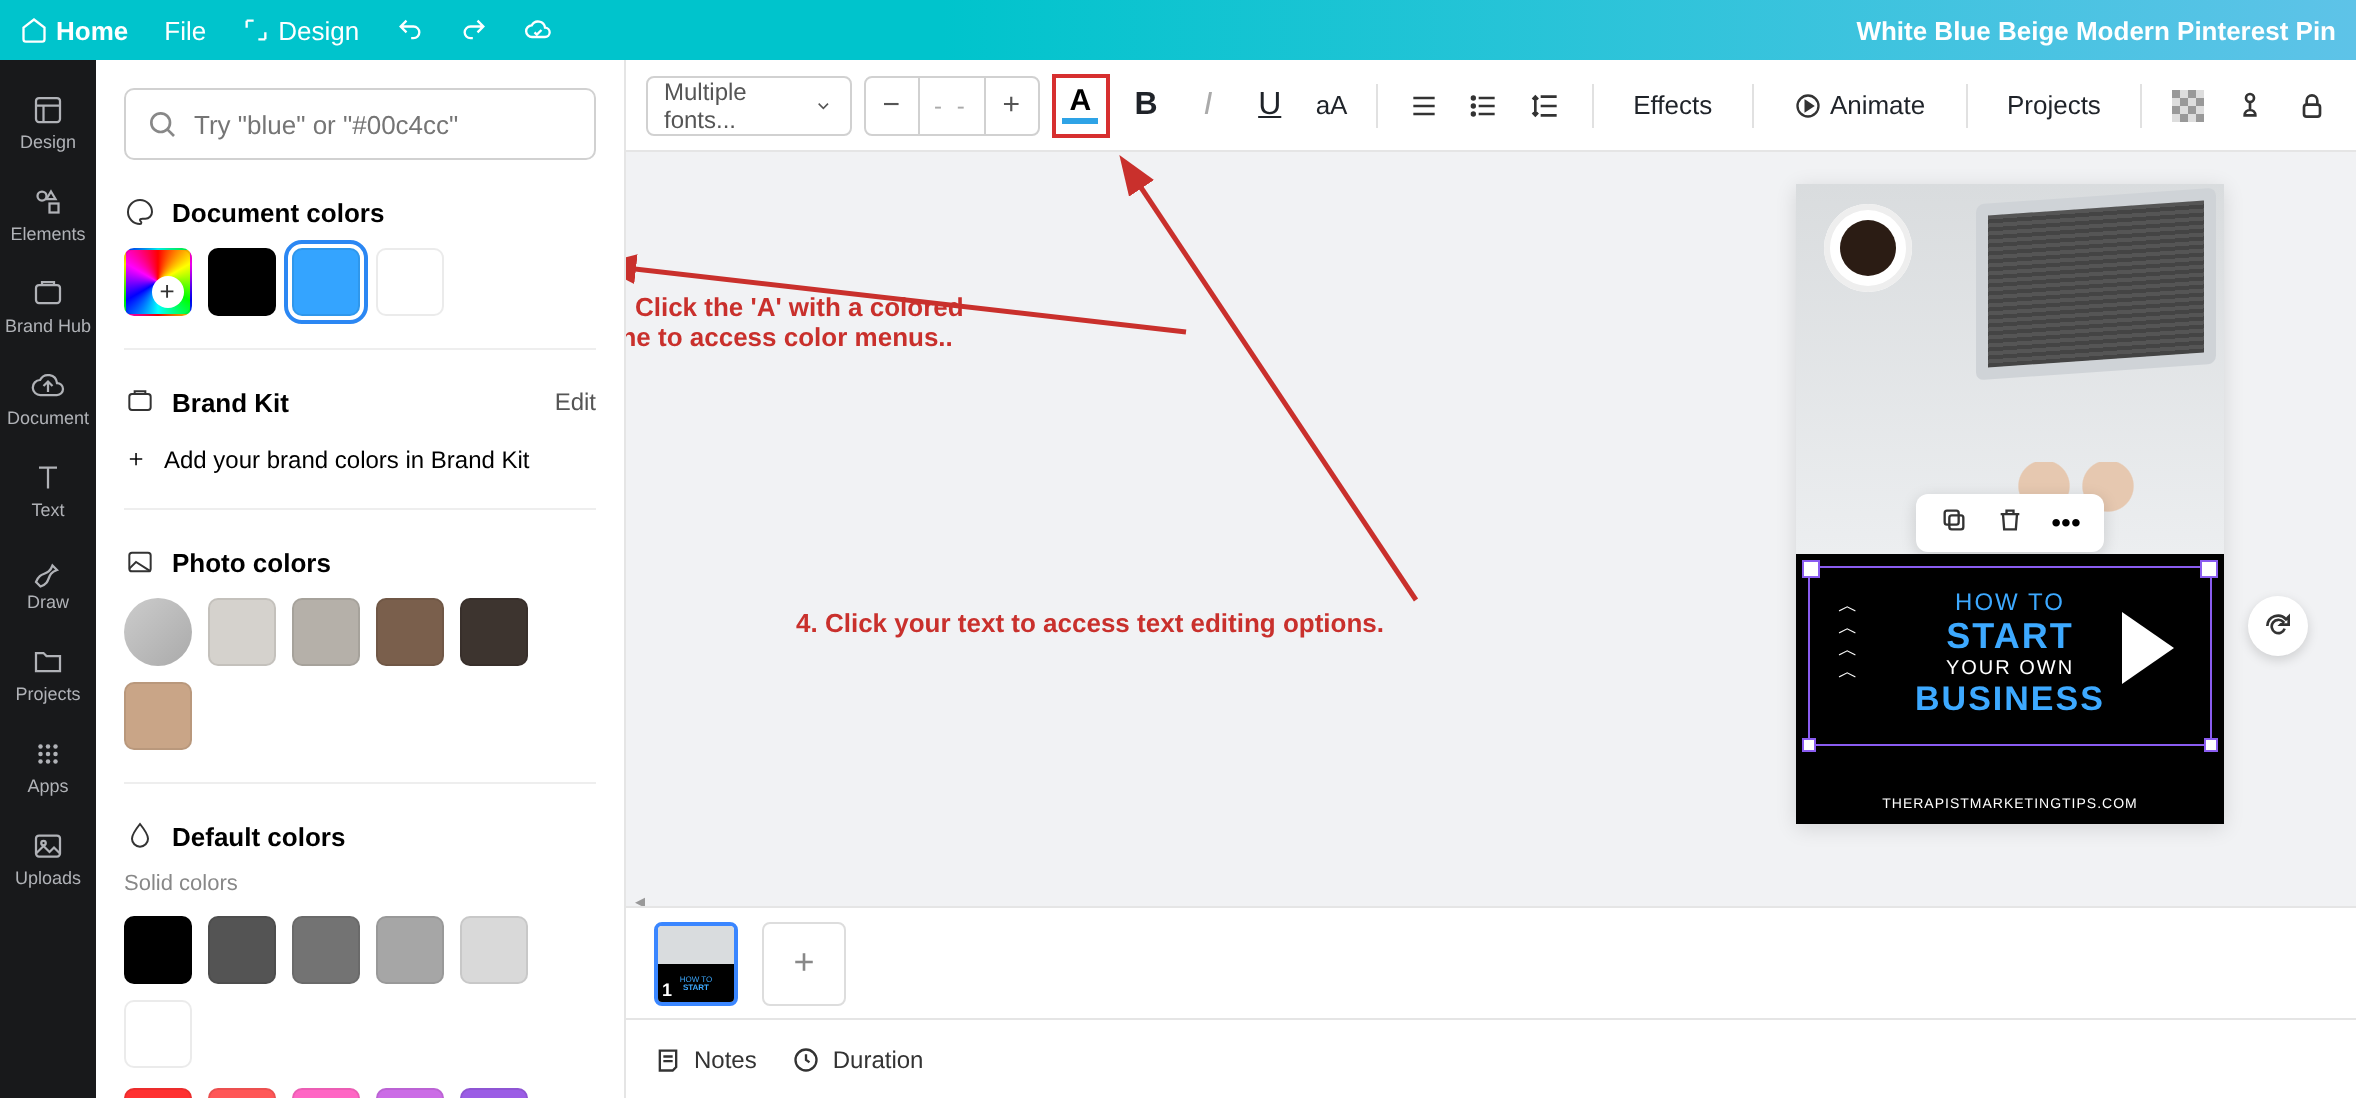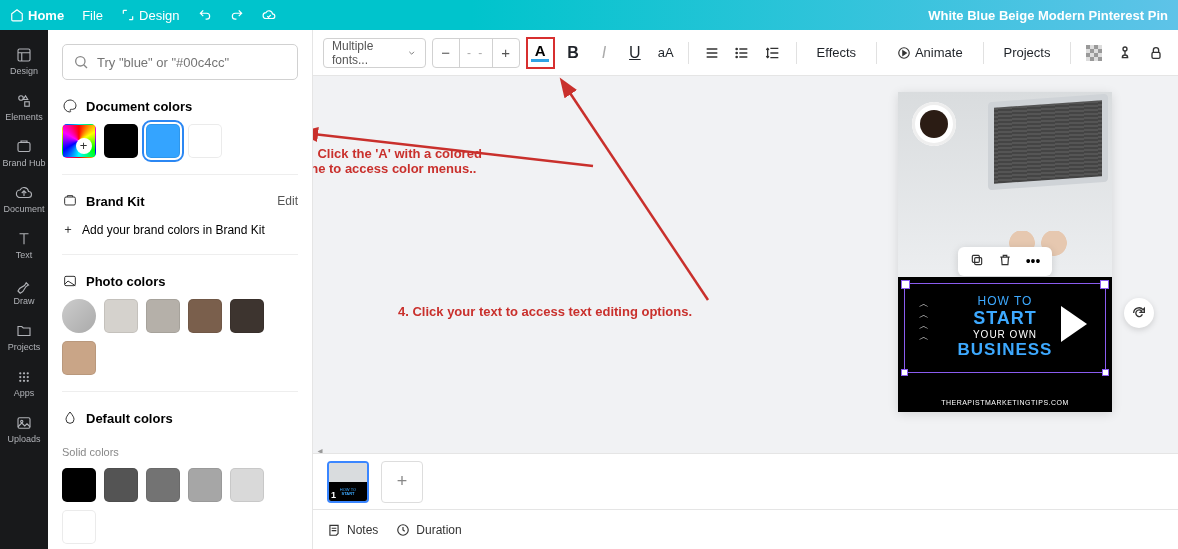--- a/index.html
+++ b/index.html
@@ -25,21 +25,21 @@
 .sect-head { display:flex; align-items:center; gap:8px; margin-top:18px; font-size:13px; font-weight:600; }
 .sect-head .edit { margin-left:auto; font-weight:400; color:#555; cursor:pointer; font-size:12px;}
 .swatch-row { display:flex; gap:8px; margin-top:10px; flex-wrap:wrap; }
 .swatch { width:34px; height:34px; border-radius:5px; cursor:pointer; border:1px solid rgba(0,0,0,0.08); }
 .swatch.add { background: conic-gradient(red,yellow,lime,cyan,blue,magenta,red); position:relative; }
 .swatch.add::after { content:"+"; position:absolute; inset:0; margin:auto; width:16px;height:16px; background:#fff; border-radius:50%; display:flex; align-items:center; justify-content:center; font-size:13px; color:#333; top:9px; left:9px;}
 .swatch.sel { outline:2px solid #2b87f3; outline-offset:2px; }
 .photo-circle { width:34px; height:34px; border-radius:50%; background:linear-gradient(135deg,#ccc,#aaa); cursor:pointer;}
 .brand-add { display:flex; align-items:center; gap:8px; margin-top:12px; font-size:12px; cursor:pointer; }
 .hr { border:0; border-top:1px solid #eee; margin-top:16px;}
-.subtle { font-size:11px; color:#888; margin-top:20px;}
+.subtle { font-size:11px; color:#888; margin-top:10px;}
 
 
 .toolbar { position:absolute; left:313px; right:0; top:30px; height:46px; border-bottom:1px solid #e5e5e5; background:#fff; display:flex; align-items:center; padding:0 10px; gap:6px; }
 .font-dd { width:120px; height:30px; border:1px solid #d1d1d1; border-radius:4px; display:flex; align-items:center; padding:0 8px; font-size:12px; color:#555; justify-content:space-between;}
 .size-group { display:flex; align-items:center; border:1px solid #d1d1d1; border-radius:4px; height:30px; }
 .size-btn { width:26px; text-align:center; font-size:15px; color:#555; cursor:pointer; }
 .size-mid { width:34px; text-align:center; color:#aaa; letter-spacing:2px; font-size:12px; border-left:1px solid #d1d1d1; border-right:1px solid #d1d1d1; height:100%; display:flex;align-items:center;justify-content:center;}
 .tb-btn { width:30px; height:30px; display:flex; align-items:center; justify-content:center; cursor:pointer; font-size:16px; color:#1f2329; border-radius:4px;}
 .tb-btn.txt { width:auto; padding:0 10px; font-size:13px;}
 .tb-color { width:34px; height:32px; border:2px solid #d72f2f; display:flex; flex-direction:column; align-items:center; justify-content:center; gap:1px; }

